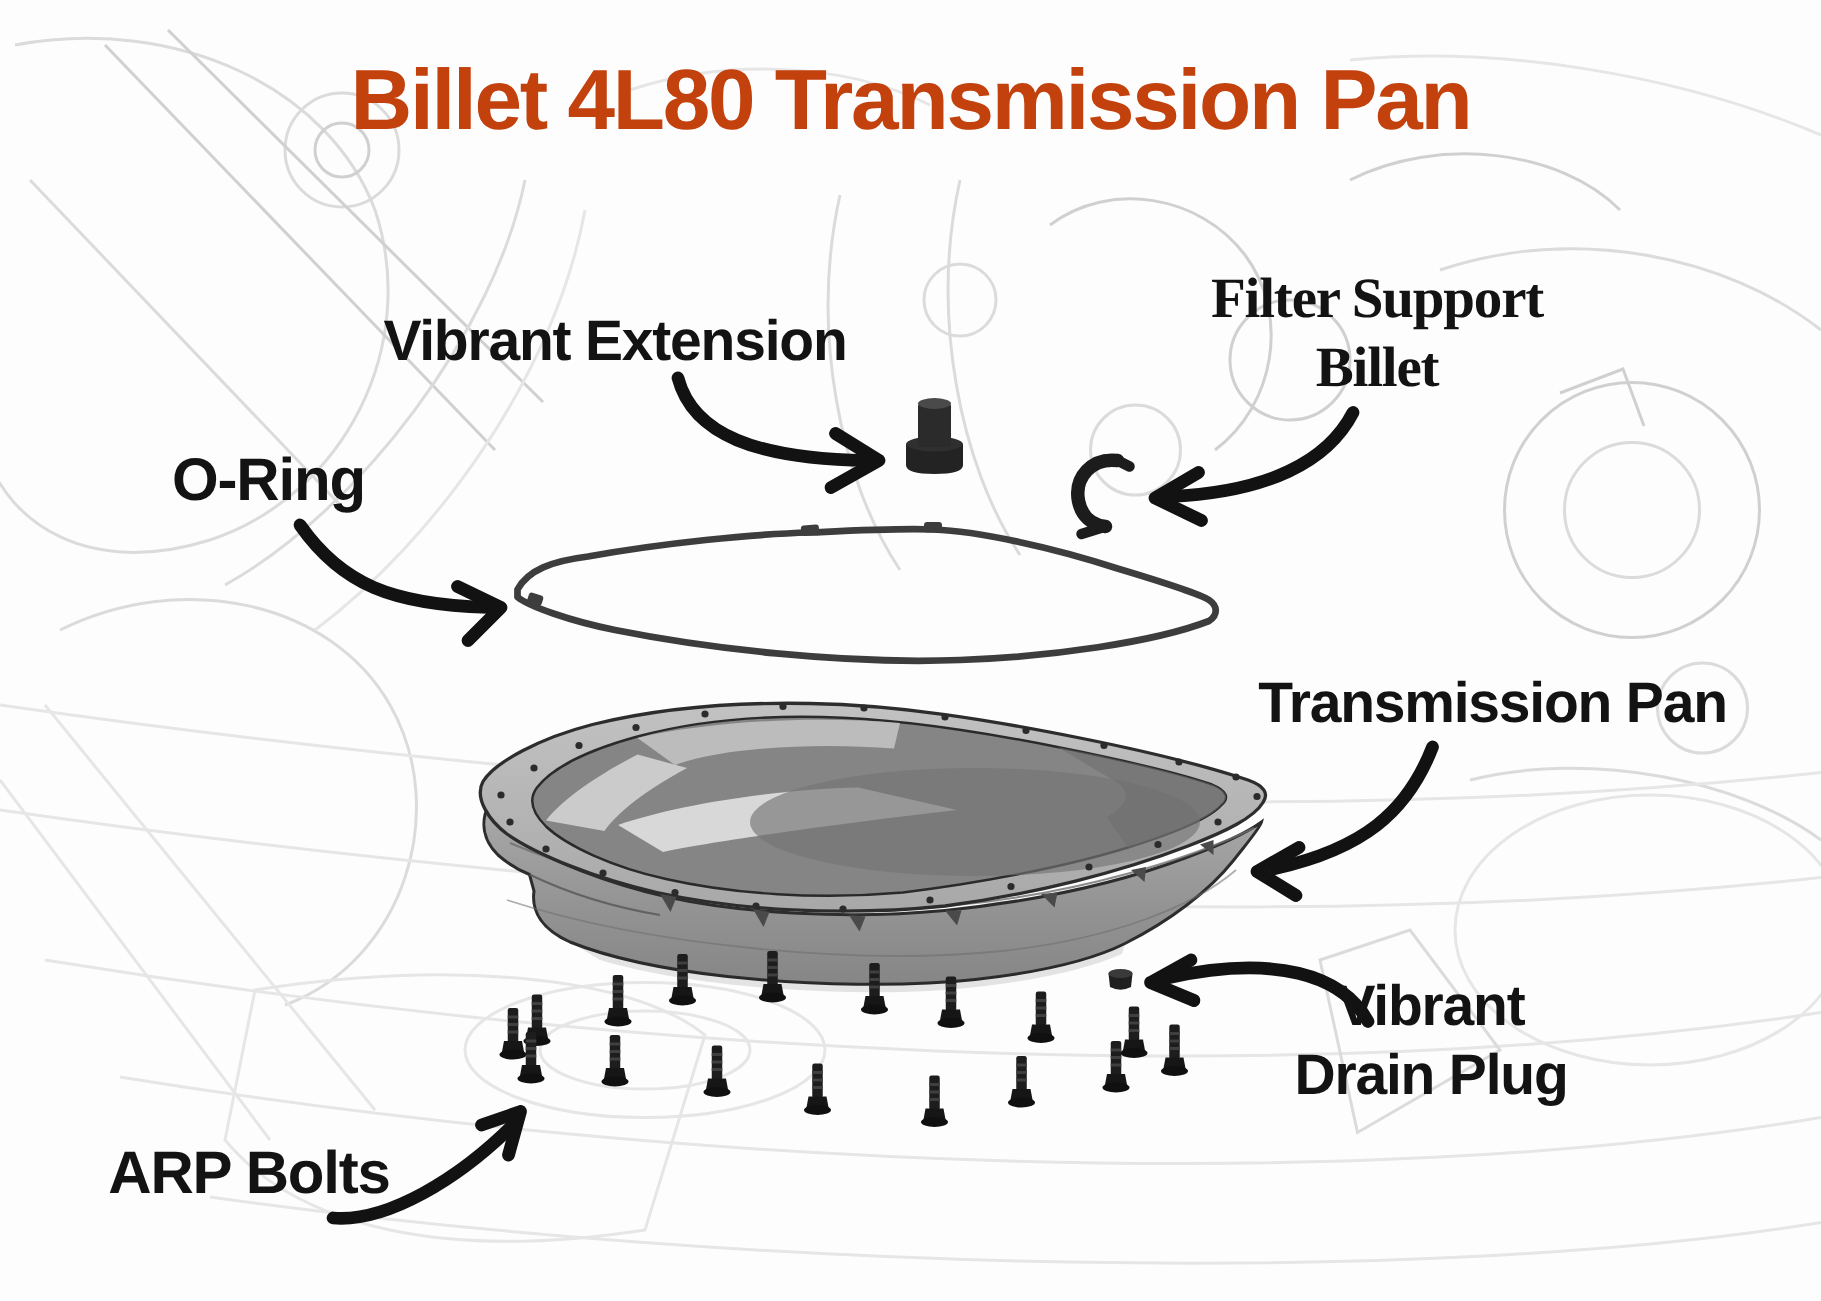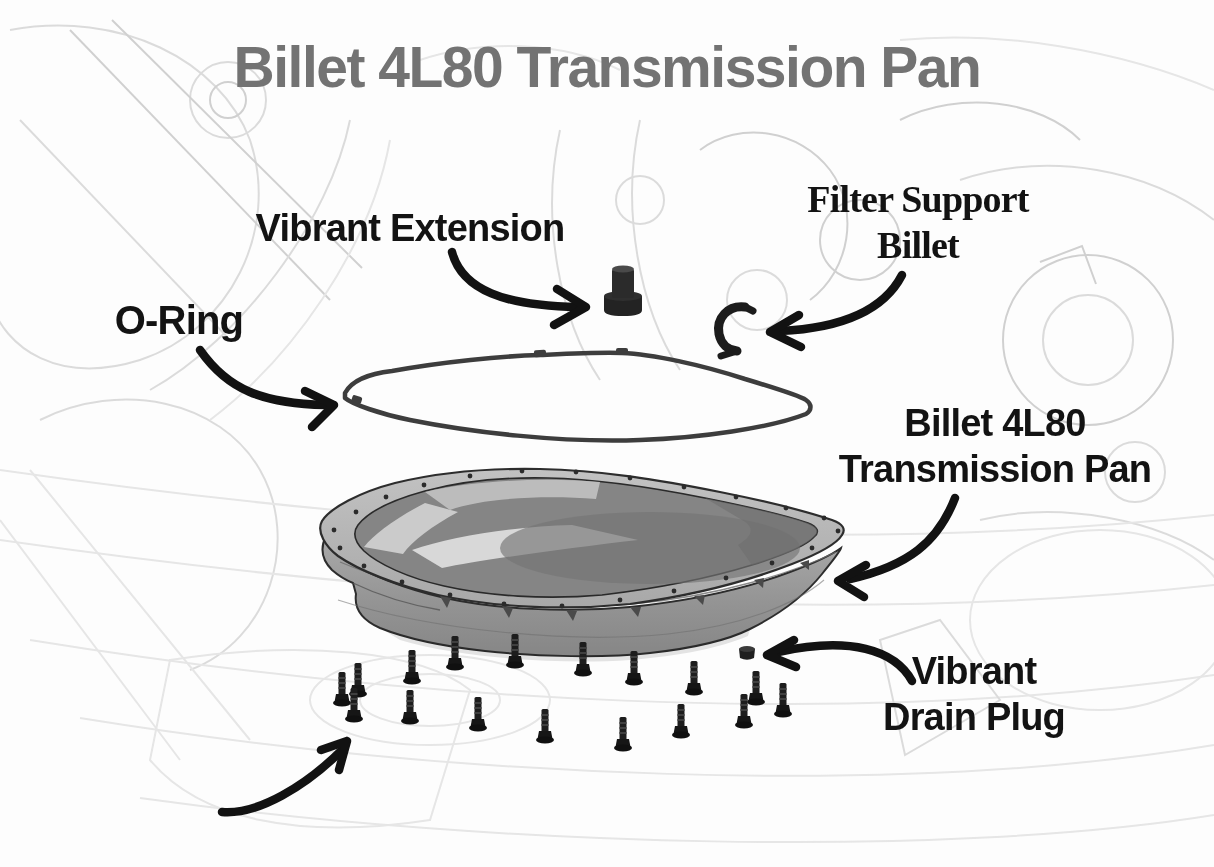--- a/index.html
+++ b/index.html
@@ -11,39 +11,39 @@
     font-family:"Liberation Sans", sans-serif;
   }
   .stage svg{position:absolute;left:0;top:0;}
   .page-title{
     position:absolute;
     left:607px;top:34px;
     transform:translateX(-50%);
     font-size:57px;
     font-weight:800;
     letter-spacing:-1.5px;
-    color:#737373;
+    color:#c2410c;
     white-space:nowrap;
     margin:0;
   }
   .callout{
     position:absolute;
     transform:translateX(-50%);
     text-align:center;
     color:#131313;
     font-weight:800;
     letter-spacing:-0.8px;
     line-height:1.22;
     white-space:nowrap;
   }
   #co-filter-extension{left:410px;top:205px;font-size:38px;}
   #co-filter-support-bracket{left:918px;top:176px;font-size:38px;font-family:Liberation Serif, serif;}
   #co-o-ring{left:179px;top:296px;font-size:40px;text-align:right;}
   #co-pan{left:995px;top:400px;font-size:38px;}
-  #co-drain-plug{left:974px;top:648px;font-size:38px;}
+  #co-drain-plug{left:954px;top:648px;font-size:38px;}
   #co-arp-bolts{left:166px;top:758px;font-size:40px;}
   .arrow{stroke:#121212;stroke-width:8.5;fill:none;stroke-linecap:round;stroke-linejoin:round;}
   .wire{fill:none;stroke:#e2e2e2;stroke-width:2;}
   .wire2{fill:none;stroke:#d6d6d6;stroke-width:2;}
   .wire3{fill:none;stroke:#c9c9c9;stroke-width:2;}
 </style>
 </head>
 <body>
 
 <div class="stage">
@@ -406,23 +406,26 @@
   <div class="callout" id="co-filter-support-bracket">
     <span>Filter Support</span><br>
     <span>Billet</span>
   </div>
 
   <div class="callout" id="co-o-ring">
     <span>O-Ring</span>
   </div>
 
   <div class="callout" id="co-pan">
-    <span>Billet 4L80</span><br>
+    <br>
     <span>Transmission Pan</span>
   </div>
 
   <div class="callout" id="co-drain-plug">
     <span>Vibrant</span><br>
     <span>Drain Plug</span>
   </div>
 
+  <div class="callout" id="co-arp-bolts">
+    <span>ARP Bolts</span>
+  </div>
 
 </div>
 
 </body></html>

